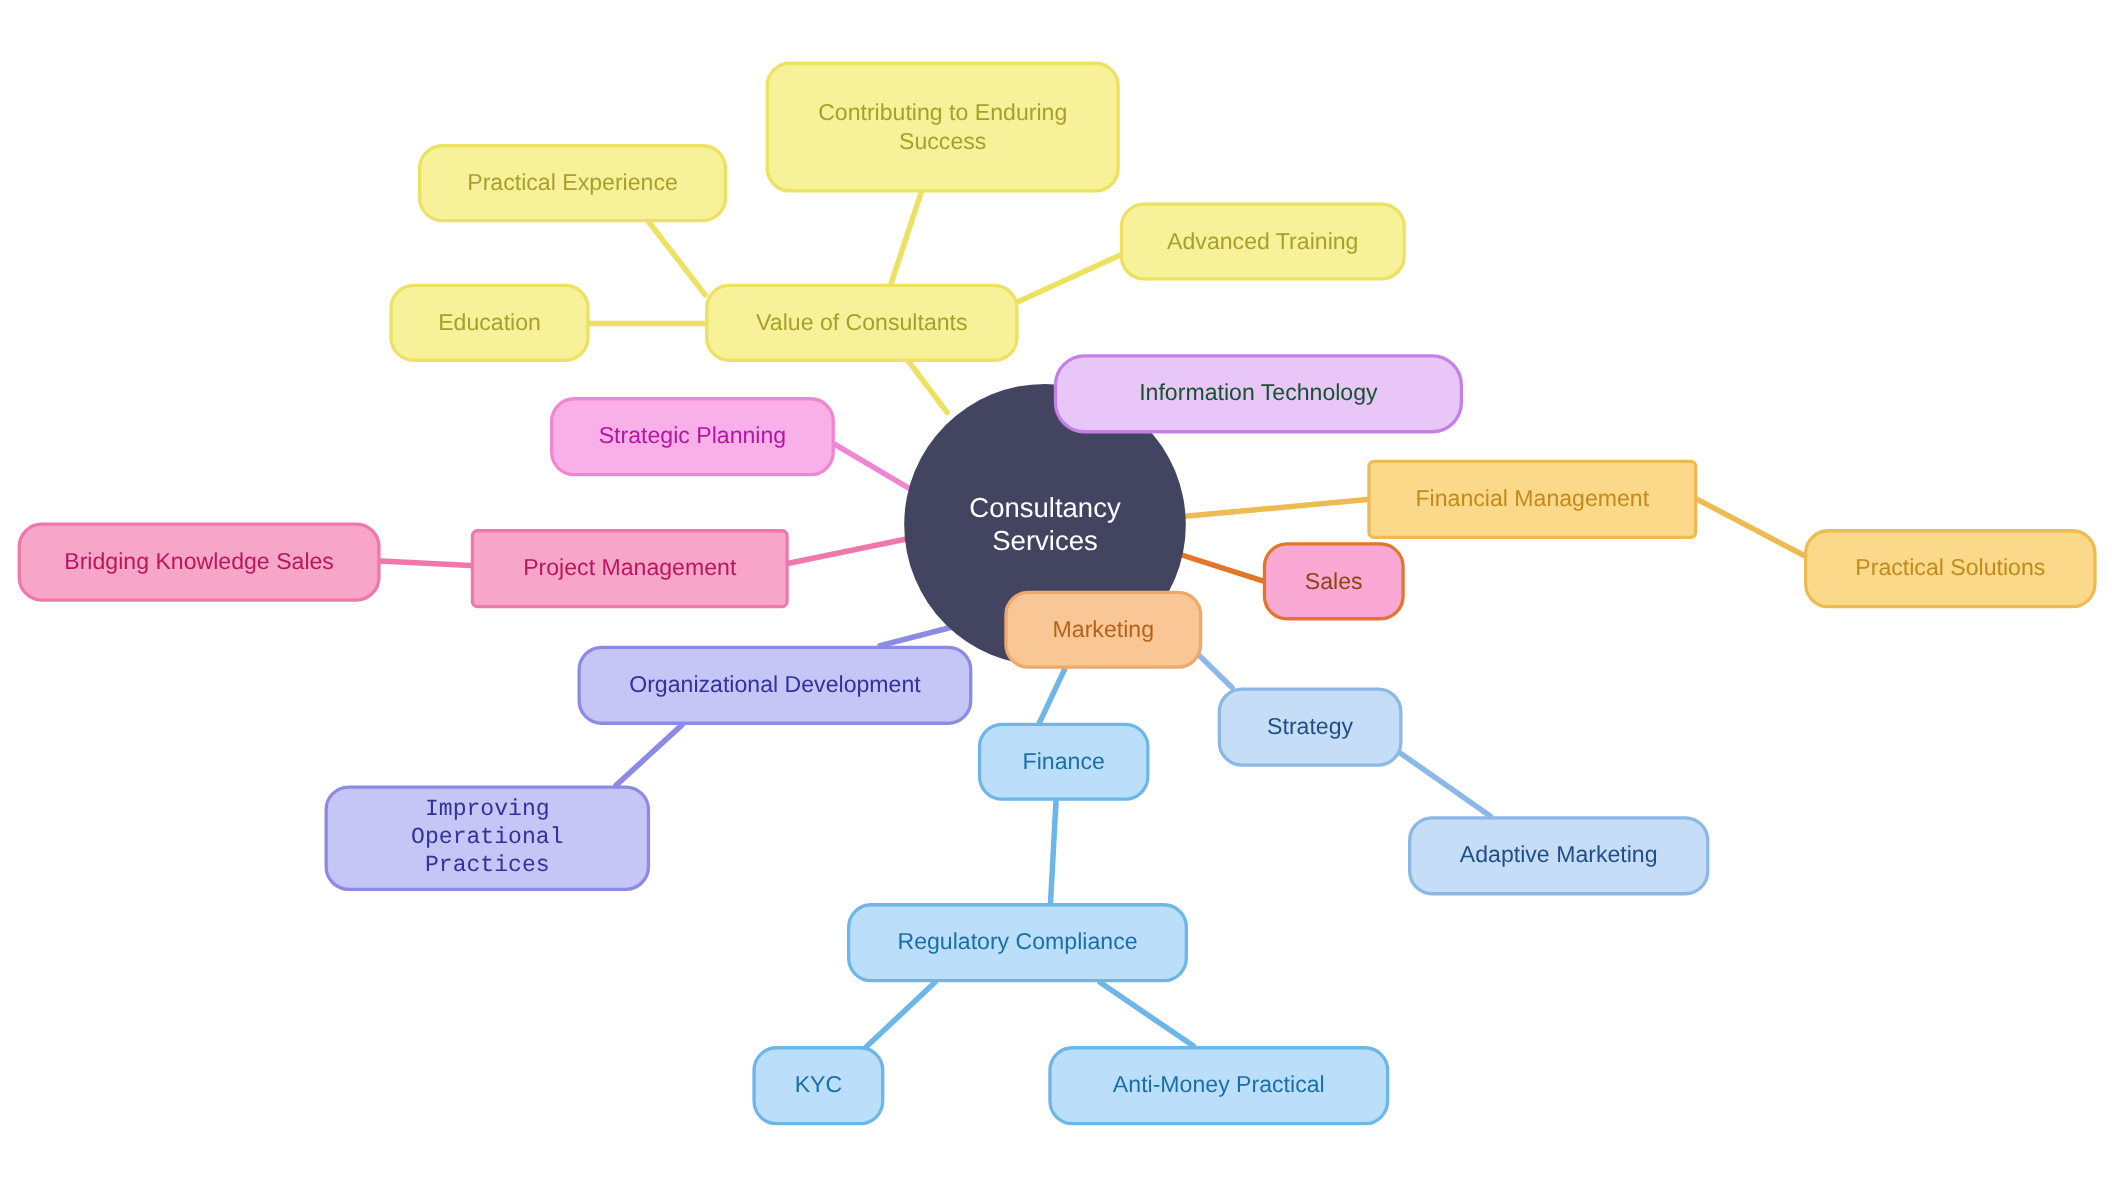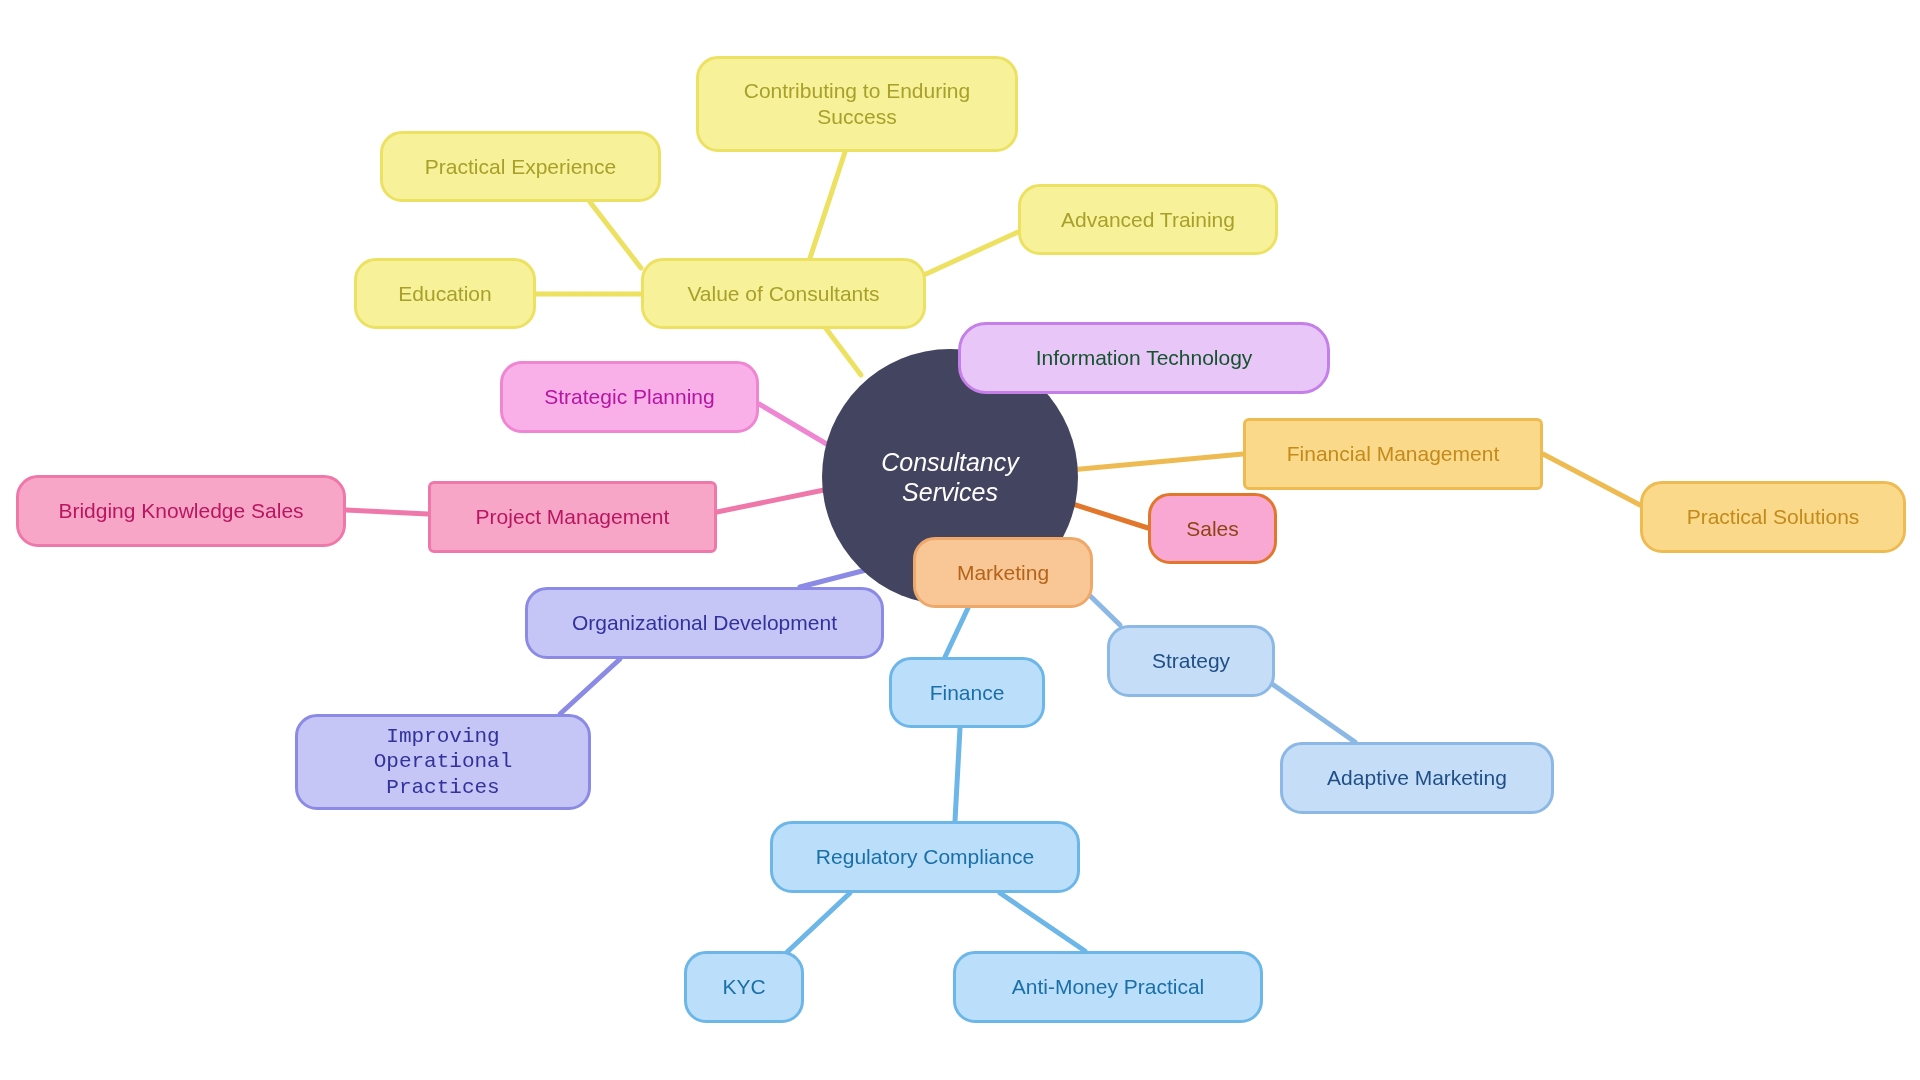--- a/index.html
+++ b/index.html
@@ -62,22 +62,22 @@
       <line x1="866" y1="570" x2="800" y2="587" stroke="#8b8be6" stroke-width="5" stroke-linecap="round"></line>
       <line x1="620" y1="659" x2="560" y2="714" stroke="#8b8be6" stroke-width="5" stroke-linecap="round"></line>
       <line x1="968" y1="608" x2="945" y2="657" stroke="#6cb6e8" stroke-width="5" stroke-linecap="round"></line>
       <line x1="960" y1="728" x2="955" y2="821" stroke="#6cb6e8" stroke-width="5" stroke-linecap="round"></line>
       <line x1="850" y1="893" x2="784" y2="955" stroke="#6cb6e8" stroke-width="5" stroke-linecap="round"></line>
       <line x1="1000" y1="893" x2="1085" y2="951" stroke="#6cb6e8" stroke-width="5" stroke-linecap="round"></line>
       <line x1="1078" y1="584" x2="1120" y2="625" stroke="#8cb8e6" stroke-width="5" stroke-linecap="round"></line>
       <line x1="1265" y1="679" x2="1355" y2="742" stroke="#8cb8e6" stroke-width="5" stroke-linecap="round"></line>
     </svg>
   <div id="node-layer">
-      <div class="node root" style="left: 822px; top: 349px; width: 256px; height: 256px; background: rgb(67, 68, 96); color: rgb(255, 255, 255); font-size: 25px; font-style: italic;">Consultancy Services</div>
-      <div class="node" style="left: 696px; top: 56px; width: 322px; height: 96px; background: rgb(247, 242, 154); border-color: rgb(236, 225, 97); color: rgb(168, 160, 42); border-radius: 22px; font-size: 21px;">Contributing to Enduring
+      <div class="node root" style="left: 822px; top: 349px; width: 256px; height: 256px; background: rgb(67, 68, 96); color: rgb(255, 255, 255); font-size: 25px;">Consultancy Services</div>
+      <div class="node" style="left: 696px; top: 56px; width: 322px; height: 119px; background: rgb(247, 242, 154); border-color: rgb(236, 225, 97); color: rgb(168, 160, 42); border-radius: 22px; font-size: 21px;">Contributing to Enduring
 Success</div>
       <div class="node" style="left: 380px; top: 131px; width: 281px; height: 71px; background: rgb(247, 242, 154); border-color: rgb(236, 225, 97); color: rgb(168, 160, 42); border-radius: 22px; font-size: 21px;">Practical Experience</div>
       <div class="node" style="left: 1018px; top: 184px; width: 260px; height: 71px; background: rgb(247, 242, 154); border-color: rgb(236, 225, 97); color: rgb(168, 160, 42); border-radius: 22px; font-size: 21px;">Advanced Training</div>
       <div class="node" style="left: 354px; top: 258px; width: 182px; height: 71px; background: rgb(247, 242, 154); border-color: rgb(236, 225, 97); color: rgb(168, 160, 42); border-radius: 22px; font-size: 21px;">Education</div>
       <div class="node" style="left: 641px; top: 258px; width: 285px; height: 71px; background: rgb(247, 242, 154); border-color: rgb(236, 225, 97); color: rgb(168, 160, 42); border-radius: 22px; font-size: 21px;">Value of Consultants</div>
       <div class="node" style="left: 958px; top: 322px; width: 372px; height: 72px; background: rgb(233, 198, 248); border-color: rgb(197, 127, 232); color: #14532d; border-radius: 28px; font-size: 21px;">Information Technology</div>
       <div class="node" style="left: 500px; top: 361px; width: 259px; height: 72px; background: rgb(249, 176, 232); border-color: rgb(239, 134, 210); color: rgb(181, 21, 160); border-radius: 22px; font-size: 21px;">Strategic Planning</div>
       <div class="node" style="left: 1243px; top: 418px; width: 300px; height: 72px; background: rgb(251, 217, 138); border-color: rgb(238, 187, 83); color: rgb(195, 138, 28); border-radius: 6px; font-size: 21px;">Financial Management</div>
       <div class="node" style="left: 16px; top: 475px; width: 330px; height: 72px; background: rgb(248, 166, 200); border-color: rgb(239, 120, 170); color: rgb(184, 23, 95); border-radius: 22px; font-size: 21px;">Bridging Knowledge Sales</div>
       <div class="node" style="left: 1640px; top: 481px; width: 266px; height: 72px; background: rgb(251, 217, 138); border-color: rgb(238, 187, 83); color: rgb(195, 138, 28); border-radius: 22px; font-size: 21px;">Practical Solutions</div>

